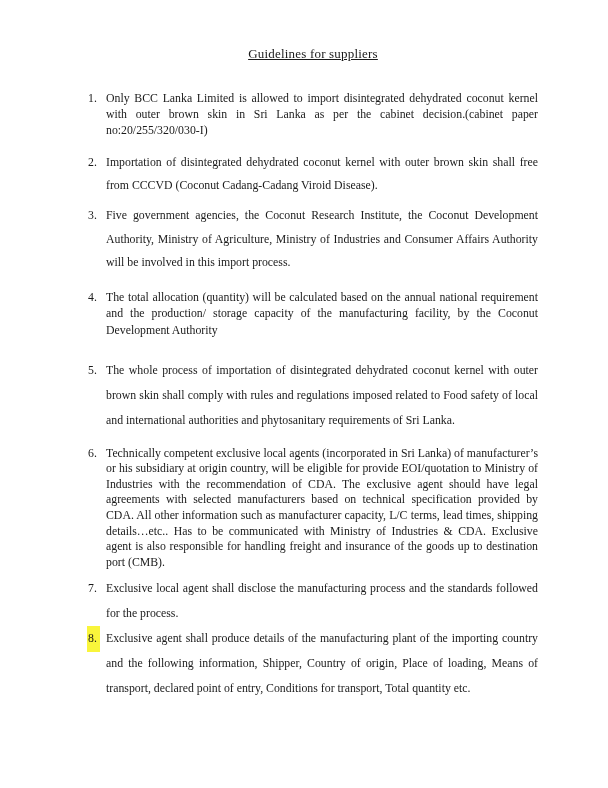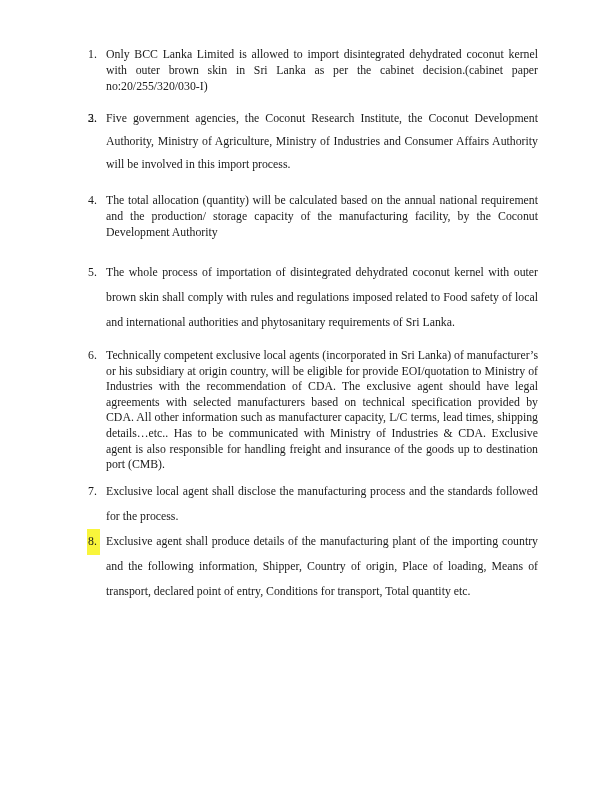--- a/index.html
+++ b/index.html
@@ -59,28 +59,30 @@
   .mb-12 { margin-bottom: 12px; }
   .mb-7  { margin-bottom: 7px; }
   .mb-6  { margin-bottom: 6px; }
   .mb-0  { margin-bottom: 0; }
 </style>
 </head>
 <body>
 
 <div class="page">
 
+  <h1 class="title">Guidelines for suppliers</h1>
 
   <div class="item lh-tight mb-12">
     <span class="num">1.</span>
     <span>Only BCC Lanka Limited is allowed to import disintegrated dehydrated coconut kernel with outer brown skin in Sri Lanka as per the cabinet decision.(cabinet paper no:20/255/320/030-I)</span>
   </div>
 
   <div class="item lh-mid mb-7">
     <span class="num">2.</span>
+    <span>Importation of disintegrated dehydrated coconut kernel with outer brown skin shall free from CCCVD (Coconut Cadang-Cadang Viroid Disease).</span>
   </div>
 
   <div class="item lh-mid mb-15">
     <span class="num">3.</span>
     <span>Five government agencies, the Coconut Research Institute, the Coconut Development Authority, Ministry of Agriculture, Ministry of Industries and Consumer Affairs Authority will be involved in this import process.</span>
   </div>
 
   <div class="item lh-tight mb-20">
     <span class="num">4.</span>
     <span>The total allocation (quantity) will be calculated based on the annual national requirement and the production/ storage capacity of the manufacturing facility, by the Coconut Development Authority</span>

